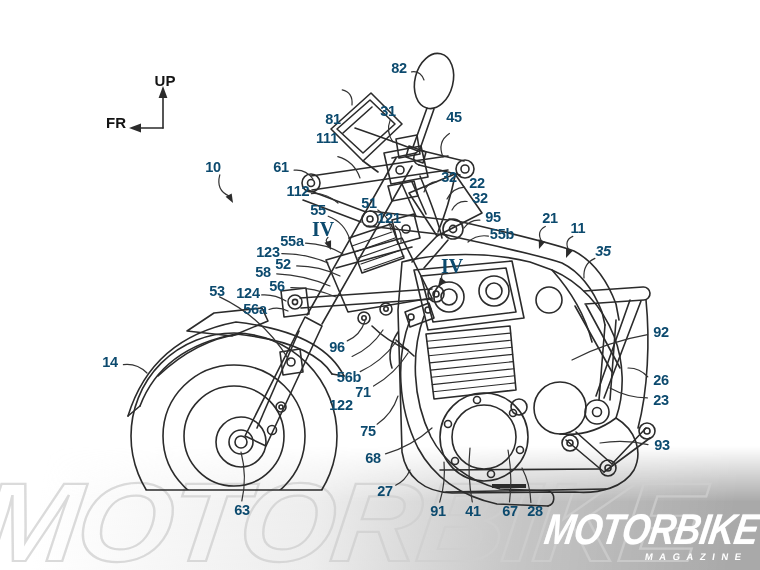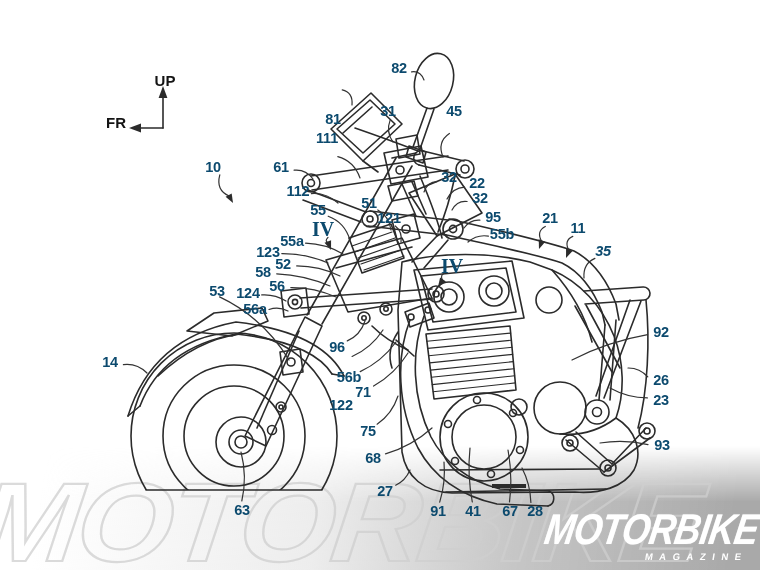--- a/index.html
+++ b/index.html
@@ -275,21 +275,21 @@
   </svg>
 
   <div class="axis-label" style="left:165px;top:80px">UP</div>
   <div class="axis-label" style="left:116px;top:122px">FR</div>
 
   <div id="labels">
       <span class="ref" style="left: 213px; top: 167px;">10</span>
       <span class="ref" style="left: 333px; top: 83px; margin-top: 36px;">81</span>
       <span class="ref" style="left: 399px; top: 68px;">82</span>
       <span class="ref" style="left: 388px; top: 111px;">31</span>
-      <span class="ref" style="left: 454px; top: 111px;">45</span>
+      <span class="ref" style="left: 454px; top: 117px;">45</span>
       <span class="ref" style="left: 327px; top: 138px;">111</span>
       <span class="ref" style="left: 281px; top: 167px;">61</span>
       <span class="ref" style="left: 298px; top: 191px;">112</span>
       <span class="ref" style="left: 449px; top: 177px;">32</span>
       <span class="ref" style="left: 477px; top: 183px;">22</span>
       <span class="ref" style="left: 480px; top: 198px;">32</span>
       <span class="ref" style="left: 493px; top: 217px;">95</span>
       <span class="ref" style="left: 502px; top: 234px;">55b</span>
       <span class="ref" style="left: 318px; top: 210px;">55</span>
       <span class="ref" style="left: 369px; top: 203px;">51</span>

